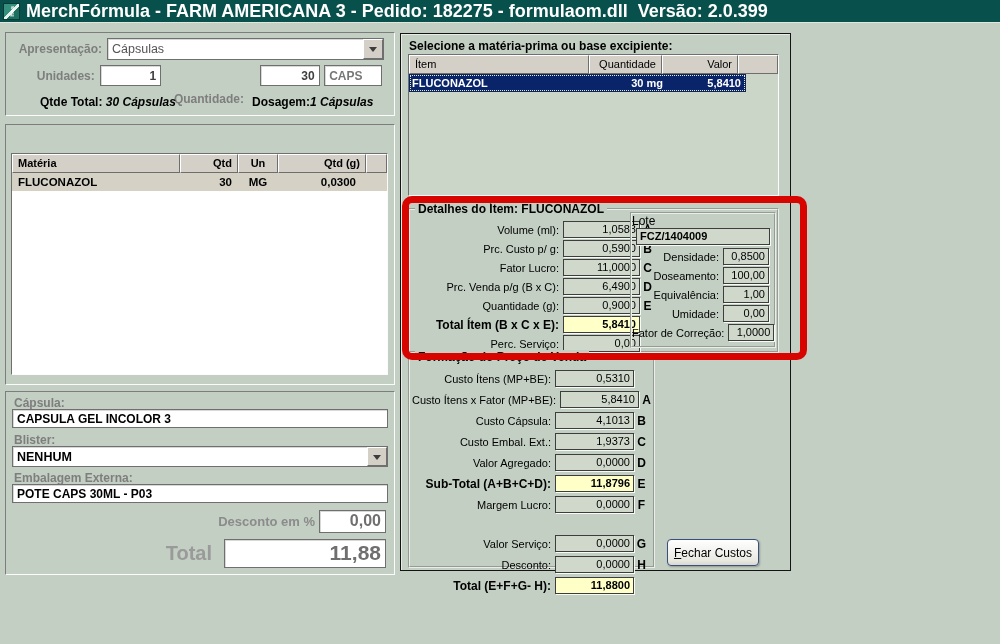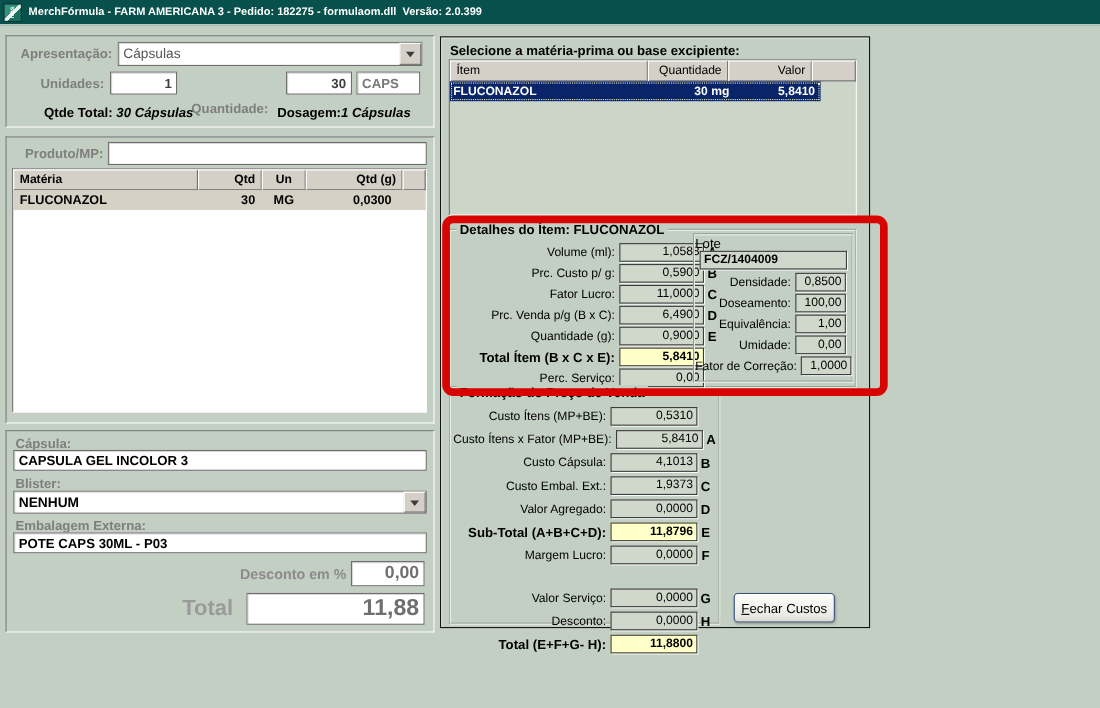--- a/index.html
+++ b/index.html
@@ -19,21 +19,21 @@
   .app-icon{
     width:15px;height:15px;margin-left:3px;flex:0 0 auto;
     background:linear-gradient(135deg,#35907e 0%,#35907e 45%,#e9f3ee 45%,#e9f3ee 60%,#1d6f60 60%);
     border:1px solid #0a3b36;display:flex;align-items:center;justify-content:center;
   }
   .app-icon span{
     writing-mode:vertical-rl;transform:rotate(180deg);
     font-size:6px;line-height:6px;color:#ffffff;font-weight:bold;letter-spacing:0;
   }
   .titlebar .title{
-    color:#ffffff;font-weight:bold;font-size:10px;white-space:pre;
+    color:#ffffff;font-weight:bold;font-size:18px;white-space:pre;
   }
   
   .panel{
     position:absolute;box-sizing:border-box;
     border:1px solid;border-color:#7d7d7d #fbfbfb #fbfbfb #7d7d7d;
     background:#c3cfc3;
   }
   .glabel{color:#7e7e7e;font-weight:bold;font-size:12px;white-space:nowrap;}
   .winput{
     box-sizing:border-box;background:#fff;border:1px solid #6f6f6f;
@@ -126,24 +126,20 @@
       <b>Qtde Total:</b>
       <b><i>30 Cápsulas</i></b>
     </span>
     <span style="position:absolute;left:240px;">
       <b>Dosagem:</b><b><i>1 Cápsulas</i></b>
     </span>
   </div>
 </div>
 
 <div class="panel" style="left:5px;top:124px;width:390px;height:261px;">
-  <div style="position:absolute;left:4px;top:4px;right:6px;height:21px;display:flex;align-items:center;">
-    <span class="glabel" style="width:84px;text-align:right;padding-right:4px;">Produto/MP:</span>
-    <div class="winput" style="flex:1;height:21px;"></div>
-  </div>
   <div class="sunken" style="position:absolute;left:5px;top:28px;right:6px;bottom:9px;background:#ffffff;display:flex;flex-direction:column;">
     <div style="display:flex;flex:0 0 19px;font-weight:bold;">
       <div class="hcell" style="width:168px;">Matéria</div>
       <div class="hcell" style="width:58px;text-align:right;">Qtd</div>
       <div class="hcell" style="width:40px;text-align:center;">Un</div>
       <div class="hcell" style="width:88px;text-align:right;">Qtd (g)</div>
       <div class="hcell" style="flex:1;"></div>
     </div>
     <div style="display:flex;flex:0 0 18px;align-items:center;background:#d5d1c5;font-weight:bold;font-size:11.5px;">
       <div style="width:168px;padding-left:6px;box-sizing:border-box;">FLUCONAZOL</div>

